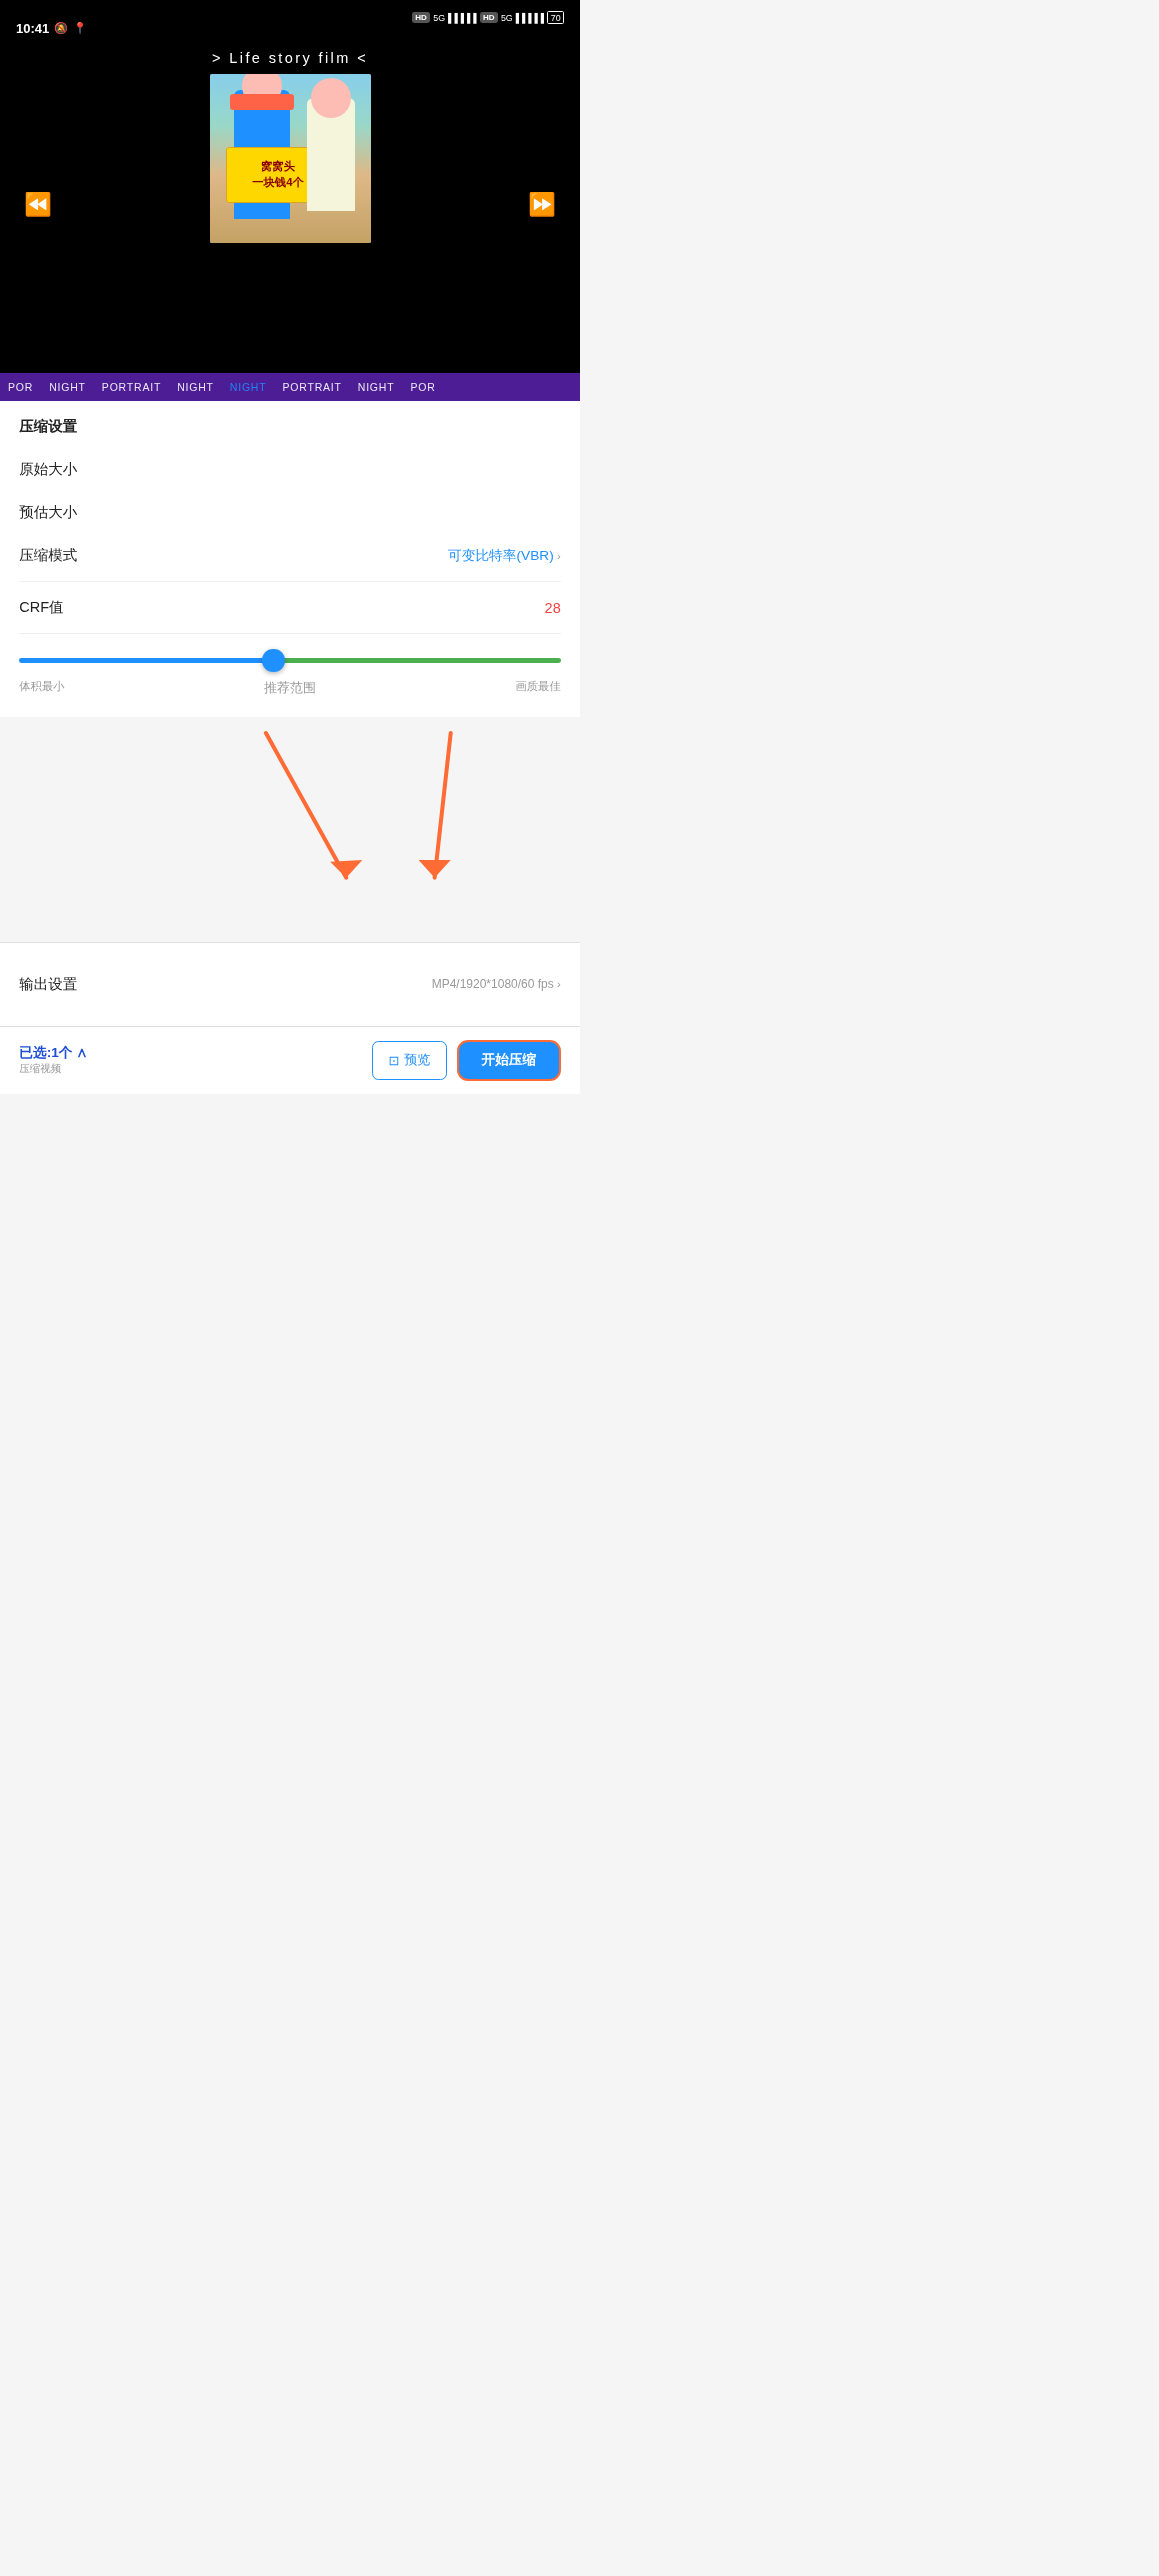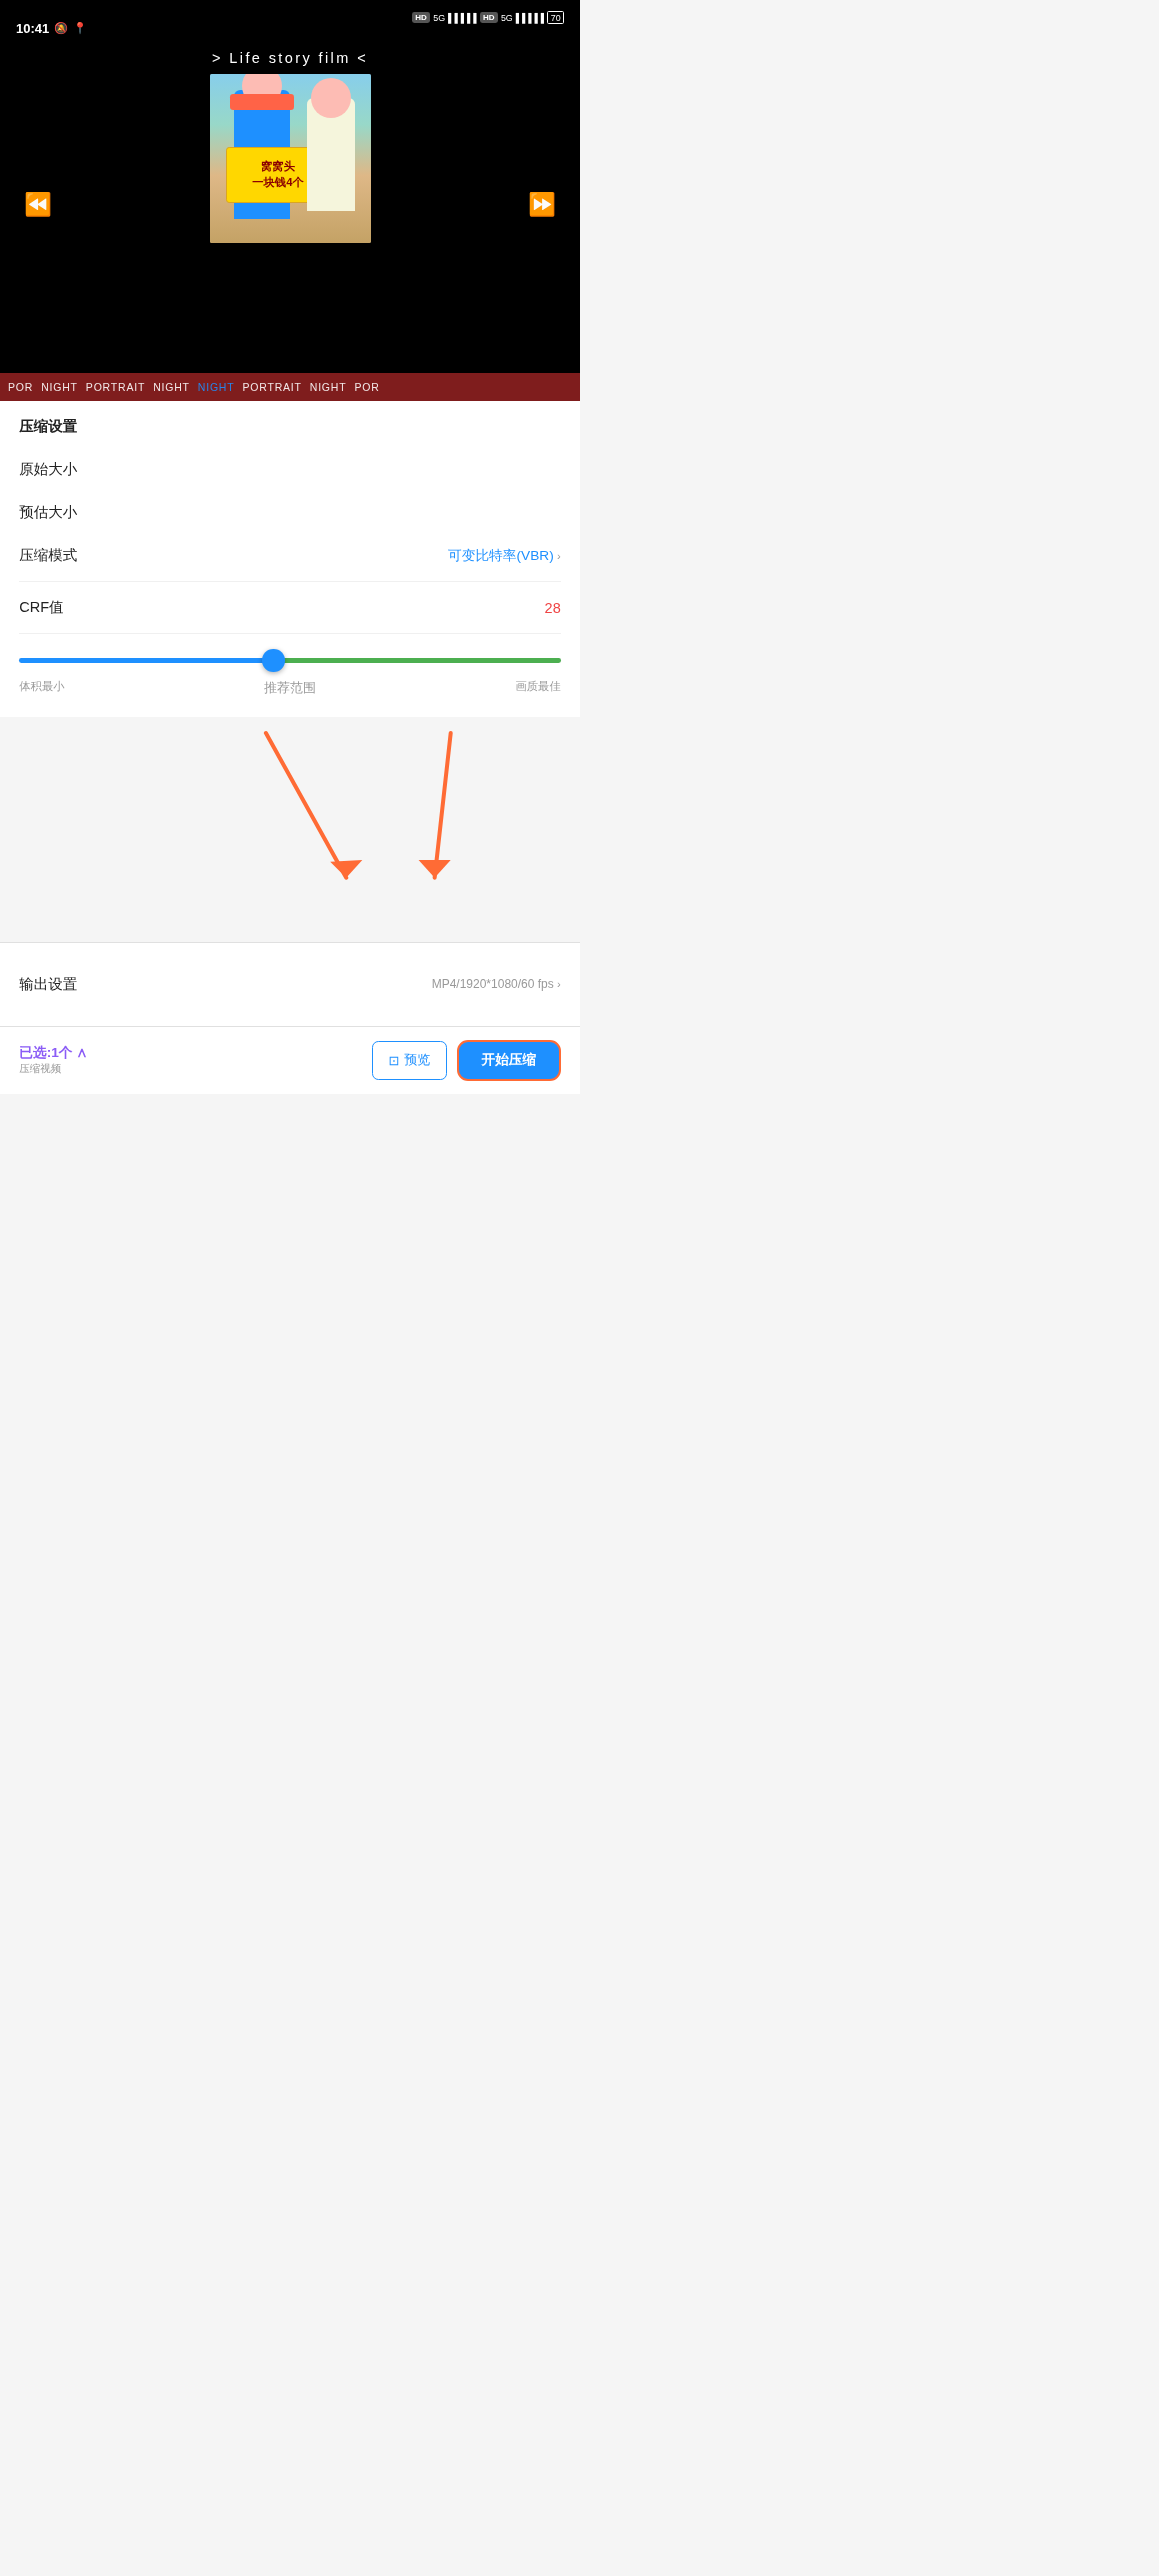--- a/index.html
+++ b/index.html
@@ -161,27 +161,27 @@
       right: 24px;
       top: 50%;
       transform: translateY(-50%);
       color: #fff;
       font-size: 22.5px;
       cursor: pointer;
     }
 
     
     .filter-strip {
-      background: #7f1d1d;
+      background: #4c1d95;
       padding: 8px 0;
       overflow: hidden;
       white-space: nowrap;
       display: flex;
       align-items: center;
-      gap: 8px;
+      gap: 16px;
       padding-left: 8px;
     }
     .filter-item {
       color: #fff;
       font-size: 10.5px;
       letter-spacing: 0.8px;
       opacity: 0.9;
       flex-shrink: 0;
     }
     .filter-item.active {
@@ -327,21 +327,21 @@
       position: sticky;
       bottom: 0;
     }
     .bottom-left {
       display: flex;
       flex-direction: column;
     }
     .selected-count {
       font-size: 13.7px;
       font-weight: 600;
-      color: #8b5cf6;
+      color: #1d4ed8;
     }
     .selected-sub {
       font-size: 10.5px;
       color: #999;
     }
     .bottom-actions {
       display: flex;
       gap: 9.7px;
       align-items: center;
     }

